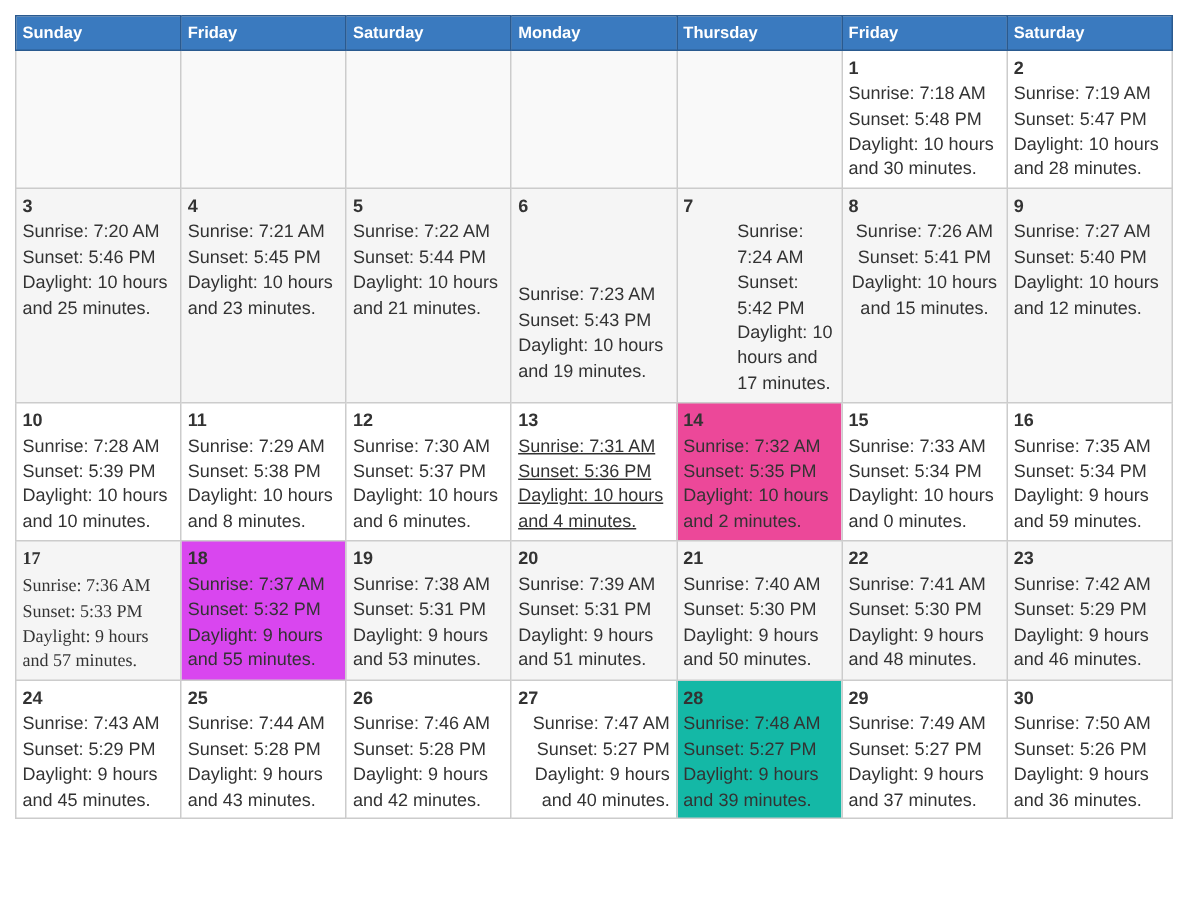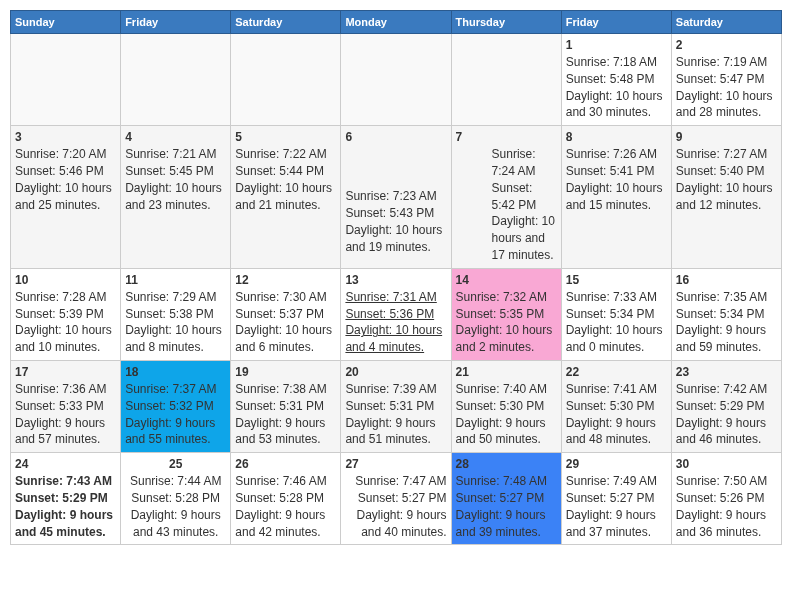--- a/index.html
+++ b/index.html
@@ -145,21 +145,21 @@
 Daylight: 10 hours and 19 minutes.</div>
           </td>
           <td style="background: rgb(245, 245, 245);">
             <div class="day-number">7</div>
             <div class="day-info" style="white-space: pre-line; margin-left: 36px;">Sunrise: 7:24 AM
 Sunset: 5:42 PM
 Daylight: 10 hours and 17 minutes.</div>
           </td>
           <td style="background: rgb(245, 245, 245);">
             <div class="day-number">8</div>
-            <div class="day-info" style="white-space: pre-line;">Sunrise: 7:26 AM
+            <div class="day-info" style="white-space: pre-line; text-align: center;">Sunrise: 7:26 AM
 Sunset: 5:41 PM
 Daylight: 10 hours and 15 minutes.</div>
           </td>
           <td style="background: rgb(245, 245, 245);">
             <div class="day-number">9</div>
             <div class="day-info" style="white-space: pre-line;">Sunrise: 7:27 AM
 Sunset: 5:40 PM
 Daylight: 10 hours and 12 minutes.</div>
           </td>
         </tr>
@@ -181,47 +181,47 @@
             <div class="day-info" style="white-space: pre-line;">Sunrise: 7:30 AM
 Sunset: 5:37 PM
 Daylight: 10 hours and 6 minutes.</div>
           </td>
           <td style="background: rgb(255, 255, 255); margin-top: 36px;">
             <div class="day-number">13</div>
             <div class="day-info" style="white-space: pre-line; text-decoration: underline;">Sunrise: 7:31 AM
 Sunset: 5:36 PM
 Daylight: 10 hours and 4 minutes.</div>
           </td>
-          <td style="background: #f9a8d4;">
+          <td style="background: #ec4899;">
             <div class="day-number">14</div>
             <div class="day-info" style="white-space: pre-line;">Sunrise: 7:32 AM
 Sunset: 5:35 PM
 Daylight: 10 hours and 2 minutes.</div>
           </td>
           <td style="background: rgb(255, 255, 255);">
             <div class="day-number">15</div>
             <div class="day-info" style="white-space: pre-line;">Sunrise: 7:33 AM
 Sunset: 5:34 PM
 Daylight: 10 hours and 0 minutes.</div>
           </td>
           <td style="background: rgb(255, 255, 255);">
             <div class="day-number">16</div>
             <div class="day-info" style="white-space: pre-line;">Sunrise: 7:35 AM
 Sunset: 5:34 PM
 Daylight: 9 hours and 59 minutes.</div>
           </td>
         </tr>
         <tr>
-          <td style="background: rgb(245, 245, 245);">
+          <td style="background: rgb(245, 245, 245); font-family: Liberation Serif, serif;">
             <div class="day-number">17</div>
             <div class="day-info" style="white-space: pre-line;">Sunrise: 7:36 AM
 Sunset: 5:33 PM
 Daylight: 9 hours and 57 minutes.</div>
           </td>
-          <td style="background: #0ea5e9;">
+          <td style="background: #d946ef;">
             <div class="day-number">18</div>
             <div class="day-info" style="white-space: pre-line;">Sunrise: 7:37 AM
 Sunset: 5:32 PM
 Daylight: 9 hours and 55 minutes.</div>
           </td>
           <td style="background: rgb(245, 245, 245);">
             <div class="day-number">19</div>
             <div class="day-info" style="white-space: pre-line;">Sunrise: 7:38 AM
 Sunset: 5:31 PM
 Daylight: 9 hours and 53 minutes.</div>
@@ -247,43 +247,43 @@
           <td style="background: rgb(245, 245, 245); margin-left: 32px;">
             <div class="day-number">23</div>
             <div class="day-info" style="white-space: pre-line;">Sunrise: 7:42 AM
 Sunset: 5:29 PM
 Daylight: 9 hours and 46 minutes.</div>
           </td>
         </tr>
         <tr>
           <td style="background: rgb(255, 255, 255);">
             <div class="day-number">24</div>
-            <div class="day-info" style="white-space: pre-line; font-weight: bold;">Sunrise: 7:43 AM
+            <div class="day-info" style="white-space: pre-line;">Sunrise: 7:43 AM
 Sunset: 5:29 PM
 Daylight: 9 hours and 45 minutes.</div>
           </td>
-          <td style="background: rgb(255, 255, 255); text-align: center;">
+          <td style="background: rgb(255, 255, 255);">
             <div class="day-number">25</div>
             <div class="day-info" style="white-space: pre-line;">Sunrise: 7:44 AM
 Sunset: 5:28 PM
 Daylight: 9 hours and 43 minutes.</div>
           </td>
           <td style="background: rgb(255, 255, 255);">
             <div class="day-number">26</div>
             <div class="day-info" style="white-space: pre-line;">Sunrise: 7:46 AM
 Sunset: 5:28 PM
 Daylight: 9 hours and 42 minutes.</div>
           </td>
           <td style="background: rgb(255, 255, 255);">
             <div class="day-number">27</div>
             <div class="day-info" style="white-space: pre-line; text-align: right;">Sunrise: 7:47 AM
 Sunset: 5:27 PM
 Daylight: 9 hours and 40 minutes.</div>
           </td>
-          <td style="background: #3b82f6;">
+          <td style="background: #14b8a6;">
             <div class="day-number">28</div>
             <div class="day-info" style="white-space: pre-line;">Sunrise: 7:48 AM
 Sunset: 5:27 PM
 Daylight: 9 hours and 39 minutes.</div>
           </td>
           <td style="background: rgb(255, 255, 255);">
             <div class="day-number">29</div>
             <div class="day-info" style="white-space: pre-line;">Sunrise: 7:49 AM
 Sunset: 5:27 PM
 Daylight: 9 hours and 37 minutes.</div>

